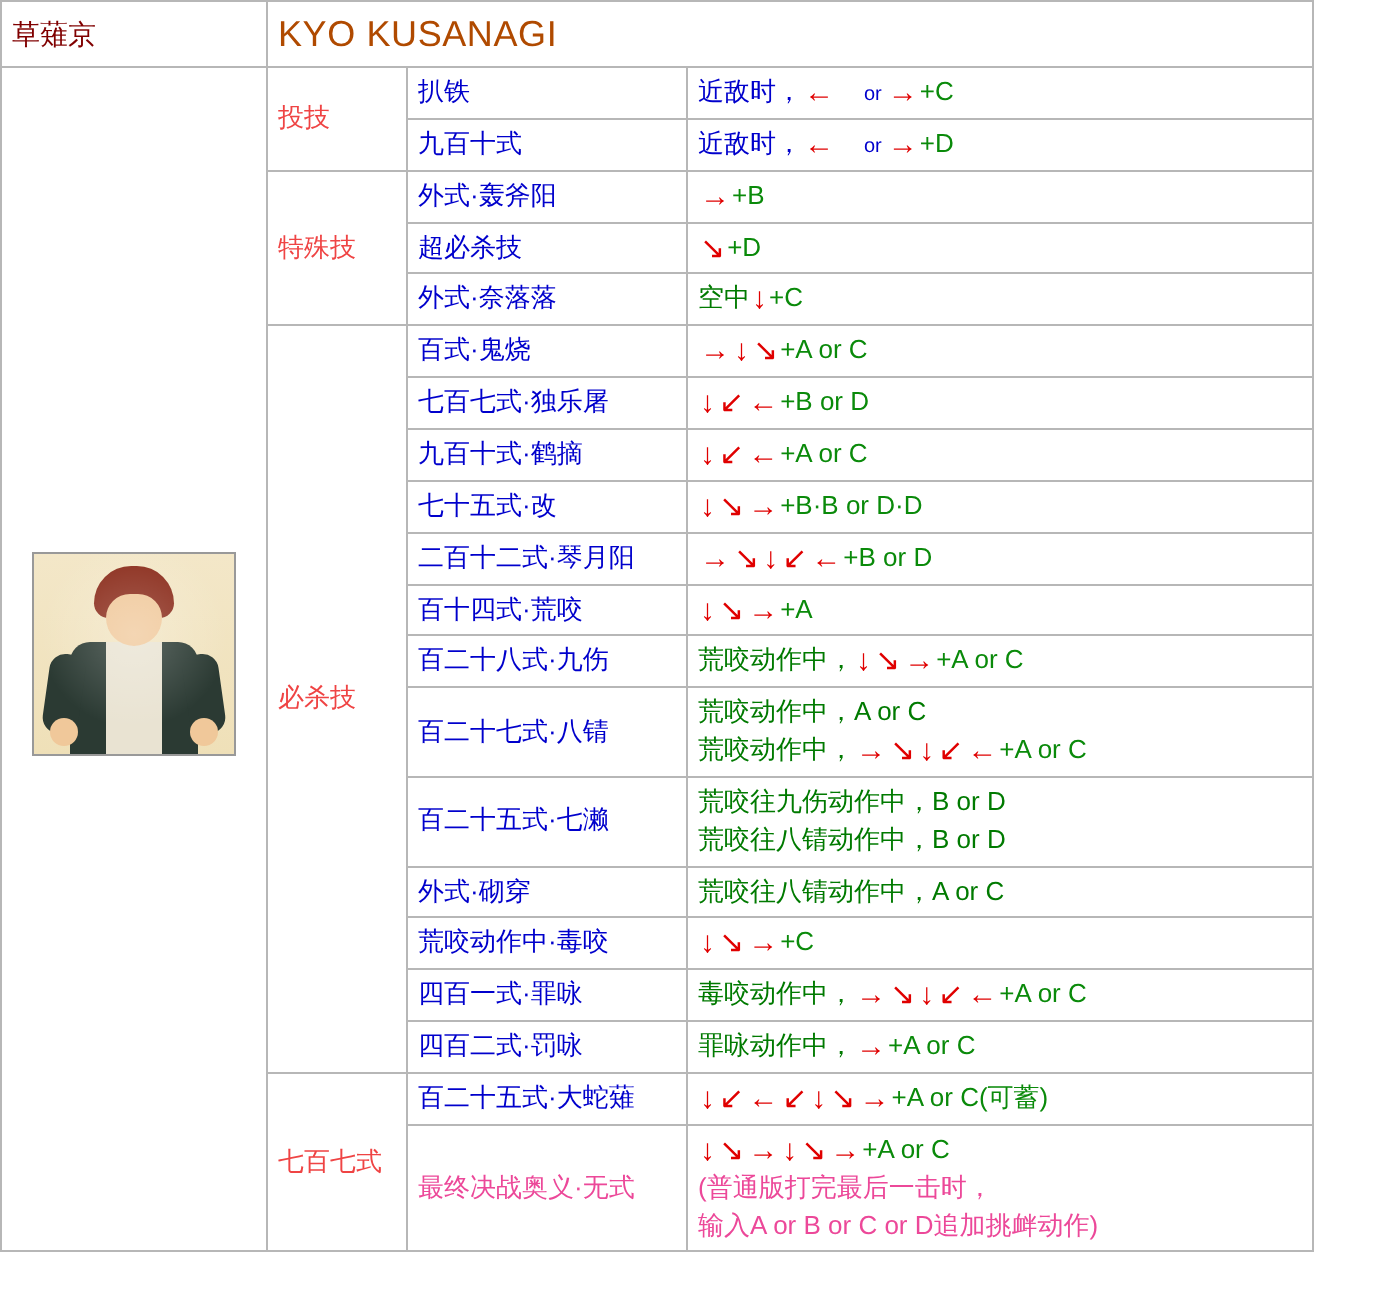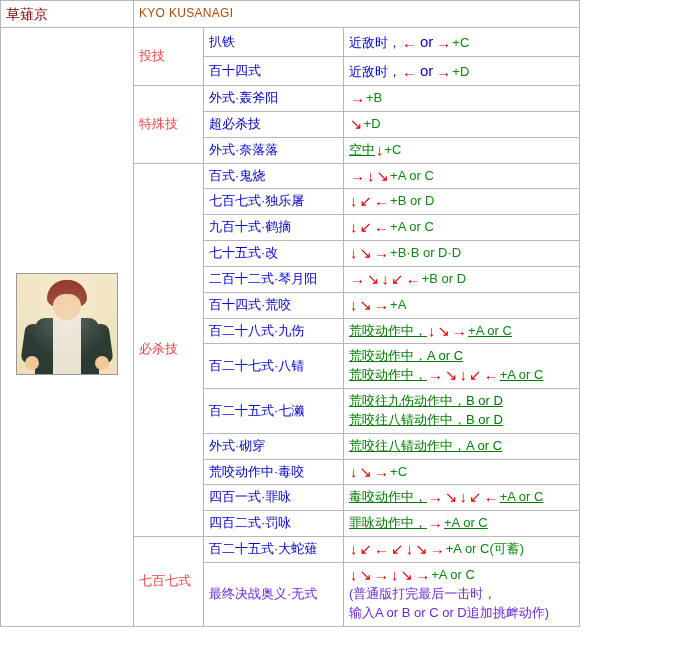--- a/index.html
+++ b/index.html
@@ -5,21 +5,21 @@
   html,body{margin:0;padding:0;}
   body{
     width:693px;height:657px;
     background:#ffffff;
     font-family:"Liberation Sans","DejaVu Sans",sans-serif;
     font-size:13px;
     color:#000;
   }
   table.kof{
     border-collapse:collapse;
-    width:580px;
+    width:657px;
     table-layout:fixed;
   }
   table.kof td{
     border:1px solid #b7b7b7;
     padding:3px 5px;
     vertical-align:middle;
     line-height:1.45;
   }
   .col-char{width:133px;}
   .col-cat{width:70px;}
@@ -51,38 +51,38 @@
   .p-vest{position:absolute;left:36px;top:44px;width:28px;height:56px;background:#e9e3d2;}
   .p-armL{position:absolute;left:6px;top:50px;width:18px;height:40px;background:#2b3a33;border-radius:8px;transform:rotate(8deg);}
   .p-armR{position:absolute;left:76px;top:50px;width:18px;height:40px;background:#2b3a33;border-radius:8px;transform:rotate(-8deg);}
   .p-handL{position:absolute;left:8px;top:82px;width:14px;height:14px;background:#f0c89a;border-radius:50%;}
   .p-handR{position:absolute;left:78px;top:82px;width:14px;height:14px;background:#f0c89a;border-radius:50%;}
   .p-glow{position:absolute;left:0;top:0;width:100%;height:100%;
     background:radial-gradient(circle at 50% 40%, rgba(255,255,255,0.25), rgba(255,255,255,0) 60%);}
 
   .title-en{
     color:#b04a00;
-    font-size:12px;
+    font-size:18px;
     letter-spacing:.3px;
   }
   .cat{color:#ef4444;}
   .move{color:#0000cc;}
   .cmd{color:#0000cc;}
-  .cmd-green{color:#007a00;text-decoration:underline;}
-  .note{color:#6d28d9;}
+  .cmd-green{color:#007a00;}
+  .note{color:#ec4899;}
   .arrow{
     display:inline-block;
     color:#cc0000;
     font-size:15px;
     line-height:1;
     vertical-align:-1px;
     padding:0 1px;
   }
   .a-red{color:#e00000;}
-  .or{color:#0000cc;font-size:15px;padding:0 2px;}
+  .or{color:#0000cc;font-size:10px;padding:0 2px;margin-left:12px;}
   .plus{color:#0a8a0a;}
   .sub{display:block;}
 </style>
 </head>
 <body>
 
 <table class="kof">
   <colgroup>
     <col class="col-char">
       <col class="col-cat">
@@ -108,21 +108,21 @@
           <span class="p-glow"></span>
         </span>
       </td>
       <td class="cat" rowspan="2">投技</td>
       <td class="move">扒铁</td>
       <td class="cmd">
         <span>近敌时，</span><span class="arrow a-red">←</span><span class="or">or</span><span class="arrow a-red">→</span><span class="plus">+C</span>
       </td>
     </tr>
     <tr>
-      <td class="move">百十四式</td>
+      <td class="move">九百十式</td>
       <td class="cmd">
         <span>近敌时，</span><span class="arrow a-red">←</span><span class="or">or</span><span class="arrow a-red">→</span><span class="plus">+D</span>
       </td>
     </tr>
 
     <tr>
       <td class="cat" rowspan="3">特殊技</td>
       <td class="move">外式·轰斧阳</td>
       <td class="cmd">
         <span class="arrow a-red">→</span><span class="plus">+B</span>

